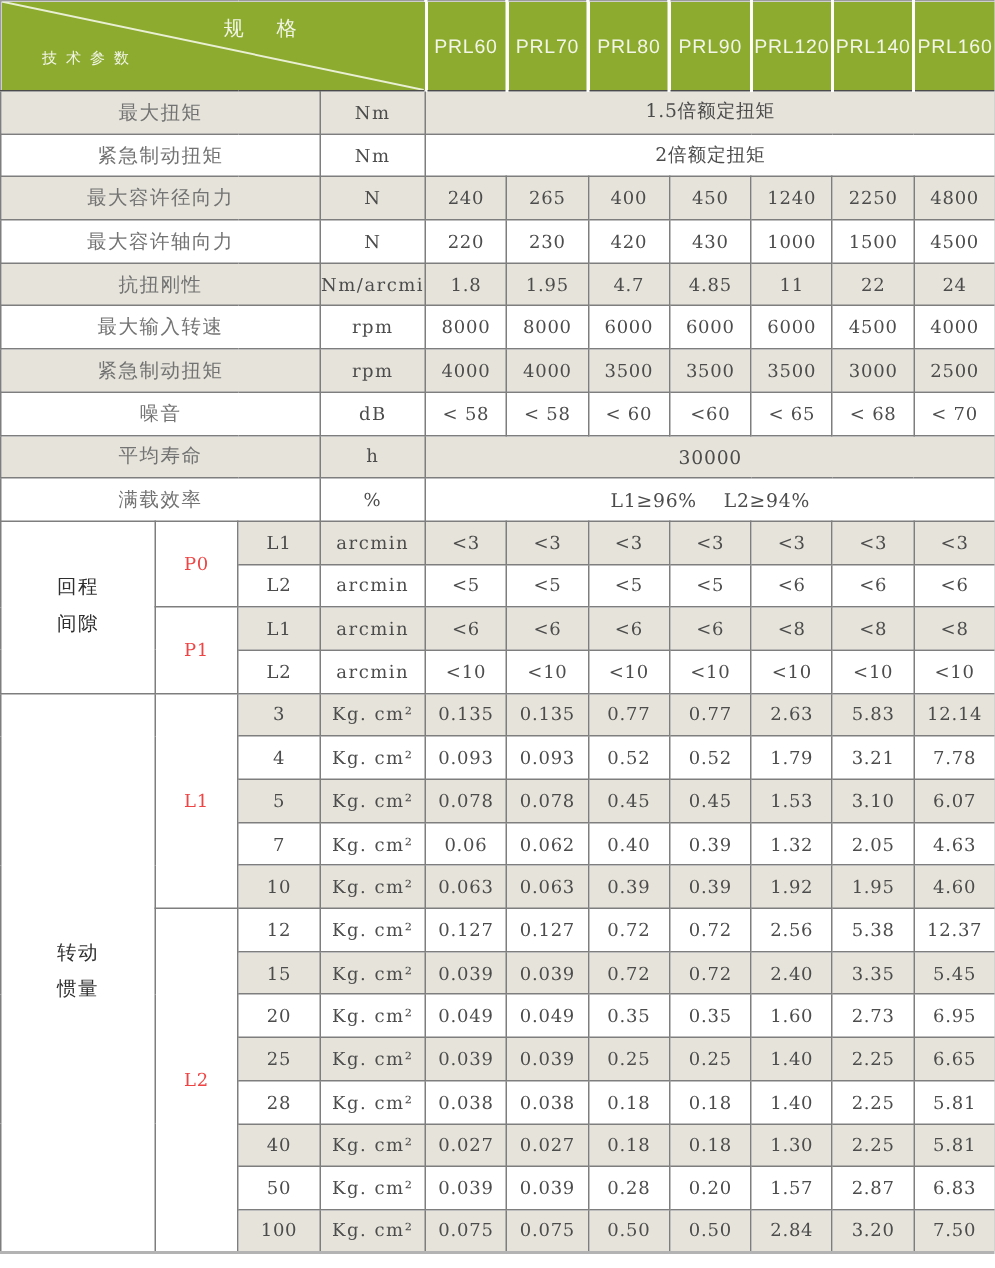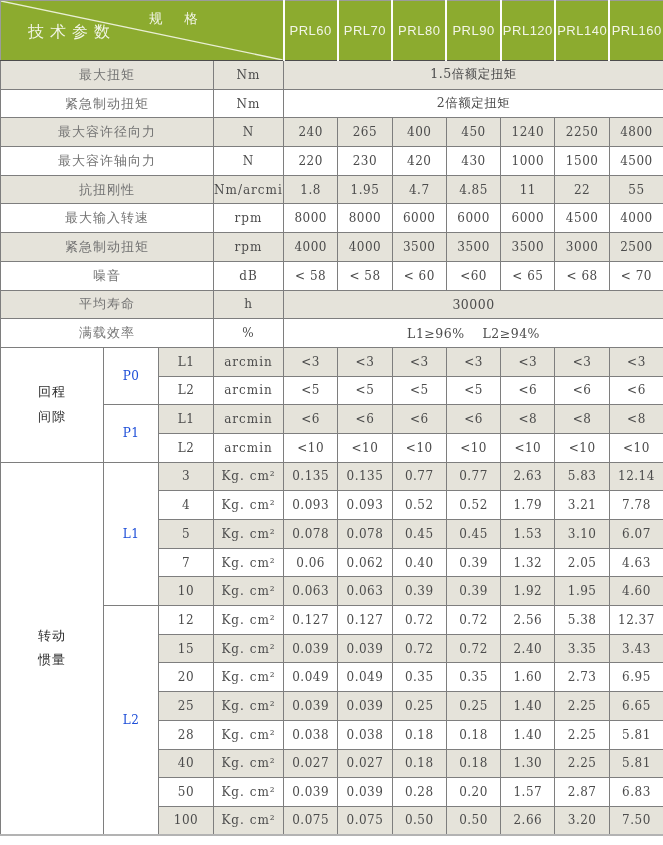--- a/index.html
+++ b/index.html
@@ -4,27 +4,27 @@
 <style>
   html,body{margin:0;padding:0;background:#ffffff;}
   body{width:663px;height:845px;font-family:"DejaVu Serif",serif;-webkit-font-smoothing:antialiased;}
   table{width:663px;border-collapse:collapse;table-layout:fixed;border:1px solid #9b9b9b;border-bottom:2px solid #b3b3b3;margin:0 0 9px 0;}
   td,th{padding:0;text-align:center;vertical-align:middle;overflow:hidden;}
   
   thead tr{height:60px;}
   th{background:#8cab2f;color:#f2f5e7;font-family:"Liberation Sans",sans-serif;font-size:13px;font-weight:normal;letter-spacing:.5px;border-left:2px solid #fdfdfb;border-bottom:1px solid #4c4c4c;}
   th.corner{border-left:none;position:relative;}
   .corner-top{position:absolute;top:9px;left:148px;letter-spacing:9px;font-size:13.5px;}
-  .corner-bottom{position:absolute;top:21px;left:27px;letter-spacing:6px;font-size:16px;}
+  .corner-bottom{position:absolute;top:31px;left:27px;letter-spacing:6px;font-size:10px;}
   .diag{position:absolute;left:0;top:0;width:100%;height:100%;}
   
   tbody tr{height:28.7px;}
   tbody td{border:1px solid #7e7e7e;font-size:12px;color:#4c4c4c;background:#ffffff;letter-spacing:.5px;}
   tr.shade td{background:#e5e3da;}
-  td.group{background:#ffffff !important;font-size:12px;color:#1d4ed8;}
+  td.group{background:#ffffff !important;font-size:12px;color:#ef4444;}
   td.big{white-space:pre-line;line-height:1.9;font-size:13px;color:#2f2f2f;letter-spacing:1px;margin-top:24px;}
   td.label{font-size:13px;color:#737373;letter-spacing:1px;}
   td.unit{font-size:12px;color:#4c4c4c;letter-spacing:1px;}
   td.merge{white-space:pre;font-size:12.5px;}
 </style>
 </head>
 <body>
 
 <table>
   <colgroup>
@@ -93,21 +93,21 @@
       </tr>
       <tr class="shade">
         <td colspan="3" class="label">抗扭刚性</td>
         <td class="unit">Nm/arcmin</td>
         <td>1.8</td>
         <td>1.95</td>
         <td>4.7</td>
         <td>4.85</td>
         <td>11</td>
         <td>22</td>
-        <td>55</td>
+        <td>24</td>
       </tr>
       <tr>
         <td colspan="3" class="label">最大输入转速</td>
         <td class="unit">rpm</td>
         <td>8000</td>
         <td>8000</td>
         <td>6000</td>
         <td>6000</td>
         <td>6000</td>
         <td>4500</td>
@@ -265,21 +265,21 @@
       </tr>
       <tr class="shade">
         <td>15</td>
         <td class="unit">Kg. cm²</td>
         <td>0.039</td>
         <td>0.039</td>
         <td>0.72</td>
         <td>0.72</td>
         <td>2.40</td>
         <td>3.35</td>
-        <td>3.43</td>
+        <td>5.45</td>
       </tr>
       <tr>
         <td>20</td>
         <td class="unit">Kg. cm²</td>
         <td>0.049</td>
         <td>0.049</td>
         <td>0.35</td>
         <td>0.35</td>
         <td>1.60</td>
         <td>2.73</td>
@@ -329,18 +329,18 @@
         <td>2.87</td>
         <td>6.83</td>
       </tr>
       <tr class="shade">
         <td>100</td>
         <td class="unit">Kg. cm²</td>
         <td>0.075</td>
         <td>0.075</td>
         <td>0.50</td>
         <td>0.50</td>
-        <td>2.66</td>
+        <td>2.84</td>
         <td>3.20</td>
         <td>7.50</td>
       </tr>
     </tbody>
 </table>
 
 </body></html>

